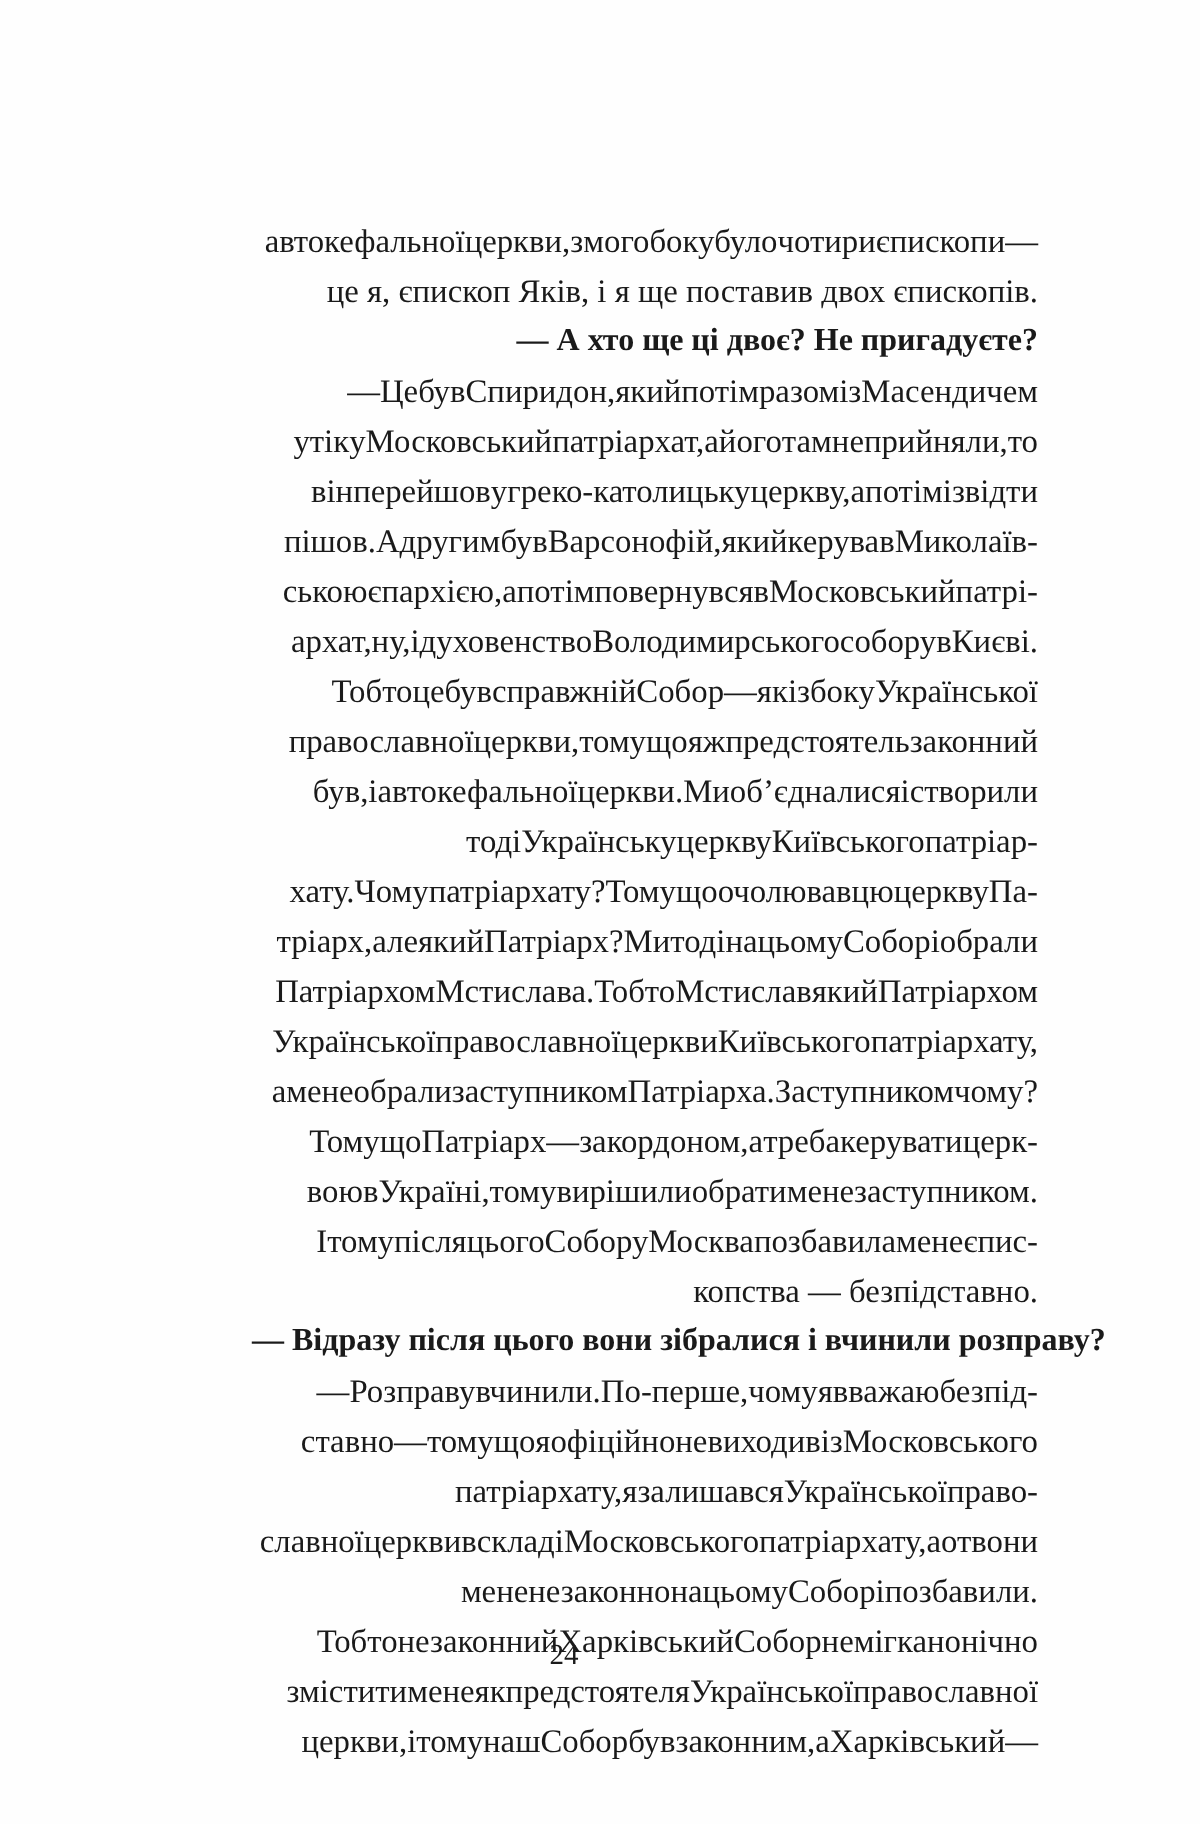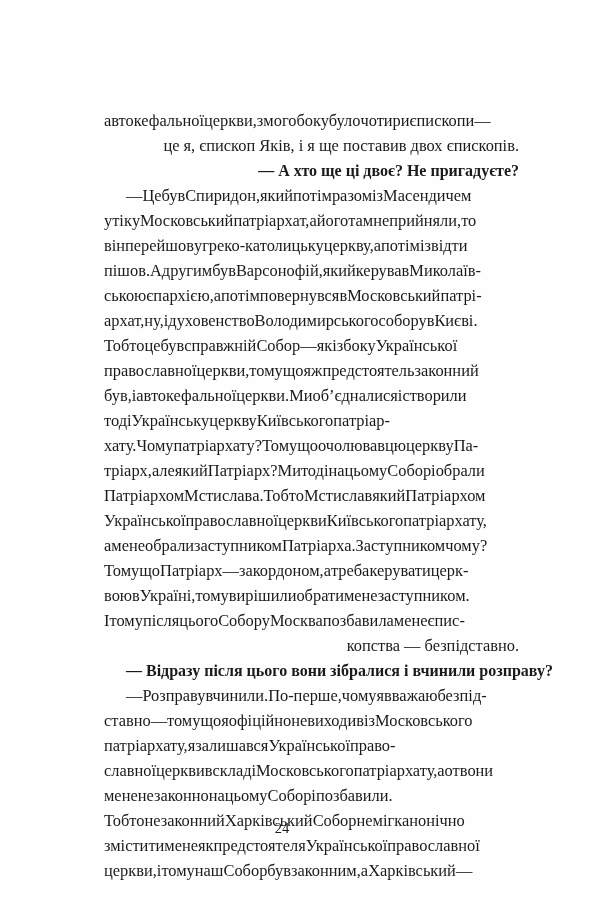--- a/index.html
+++ b/index.html
@@ -40,21 +40,21 @@
     height: 25px;
     line-height: 25px;
     font-size: 16.4px;
     white-space: nowrap;
     letter-spacing: 0;
   }
 
   
   .line.just {
     display: flex;
-    justify-content: flex-start;
+    justify-content: flex-end;
   }
   .line.just > span {
     white-space: pre;
   }
 
   
   .line.last {
     display: block;
     text-align: right;
   }

